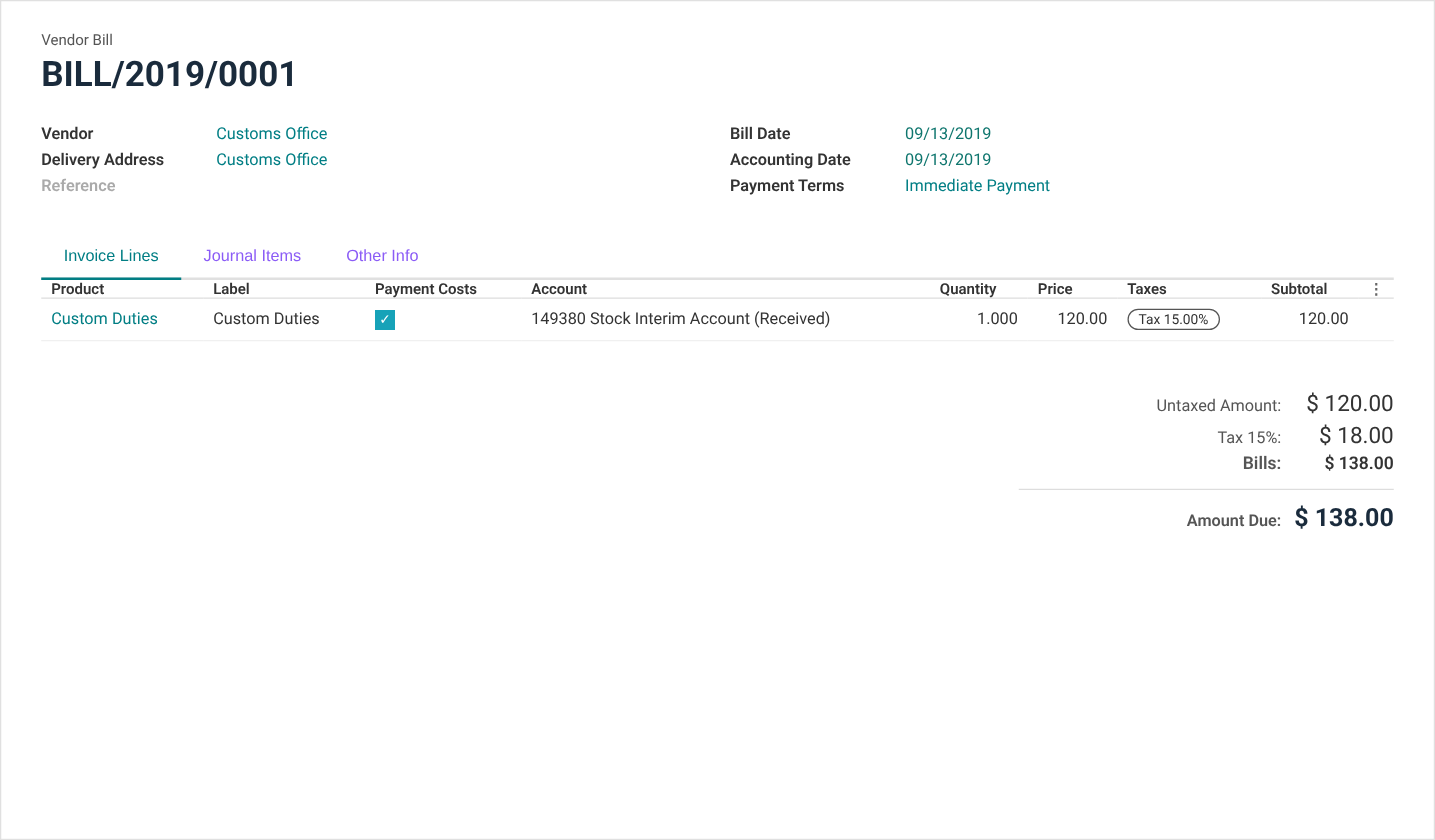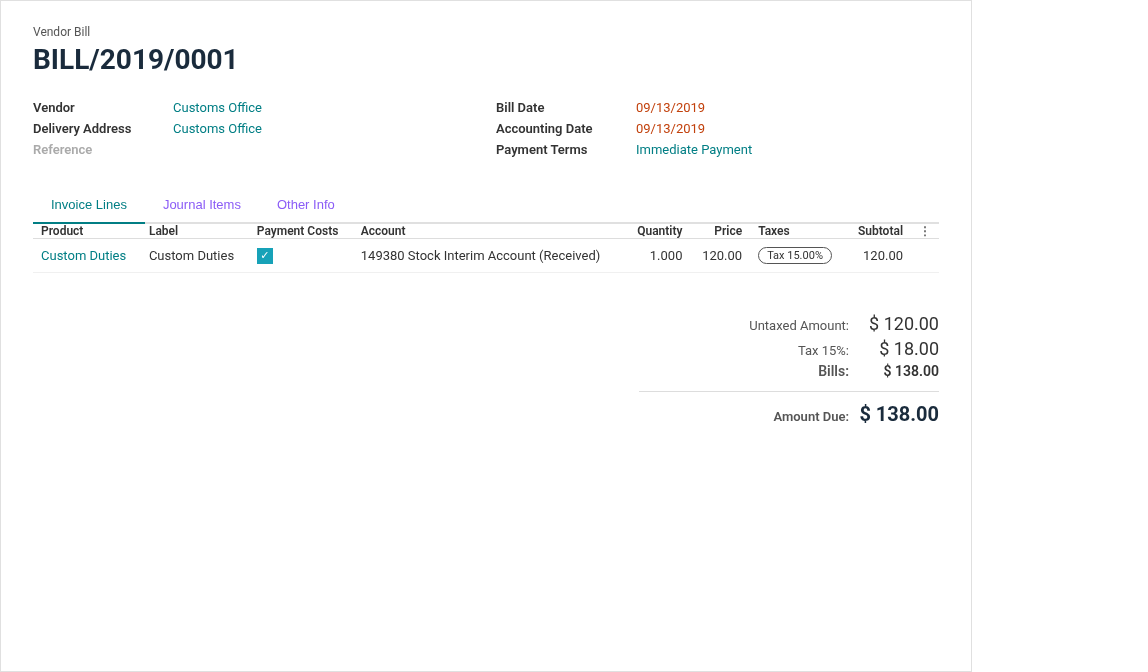--- a/index.html
+++ b/index.html
@@ -3,21 +3,21 @@
   <meta charset="utf-8">
   <style>
     * { box-sizing: border-box; margin: 0; padding: 0; }
     body {
       font-family: -apple-system, BlinkMacSystemFont, "Segoe UI", Roboto, sans-serif;
       font-size: 13px;
       background: #fff;
       color: #333;
     }
     .page-wrapper {
-      width: 972px;
+      width: 1148px;
       min-height: 672px;
       background: #fff;
       border: 1px solid #e0e0e0;
       padding: 24px 32px;
     }
     .vendor-bill-label {
       font-size: 12px;
       color: #555;
       margin-bottom: 4px;
     }
@@ -44,21 +44,21 @@
       font-weight: 600;
       color: #333;
       min-width: 140px;
       font-size: 13px;
     }
     .form-value {
       color: #017e84;
       font-size: 13px;
     }
     .form-value-plain {
-      color: #c2410c;
+      color: #0f766e;
       font-size: 13px;
     }
     .form-value-placeholder {
       color: #aaa;
       font-size: 13px;
     }
     .tabs {
       display: flex;
       border-bottom: 2px solid #e0e0e0;
       margin-bottom: 0;
@@ -89,21 +89,21 @@
       border-bottom: 1px solid #ddd;
     }
     thead th {
       padding: 0 8px;
       text-align: left;
       font-weight: 600;
       font-size: 12px;
       color: #333;
     }
     thead th.right {
-      text-align: right;
+      text-align: left;
       margin-top: 10px;
     }
     tbody tr {
       border-bottom: 1px solid #f0f0f0;
     }
     tbody td {
       padding: 8px 8px;
       font-size: 13px;
       color: #333;
     }

